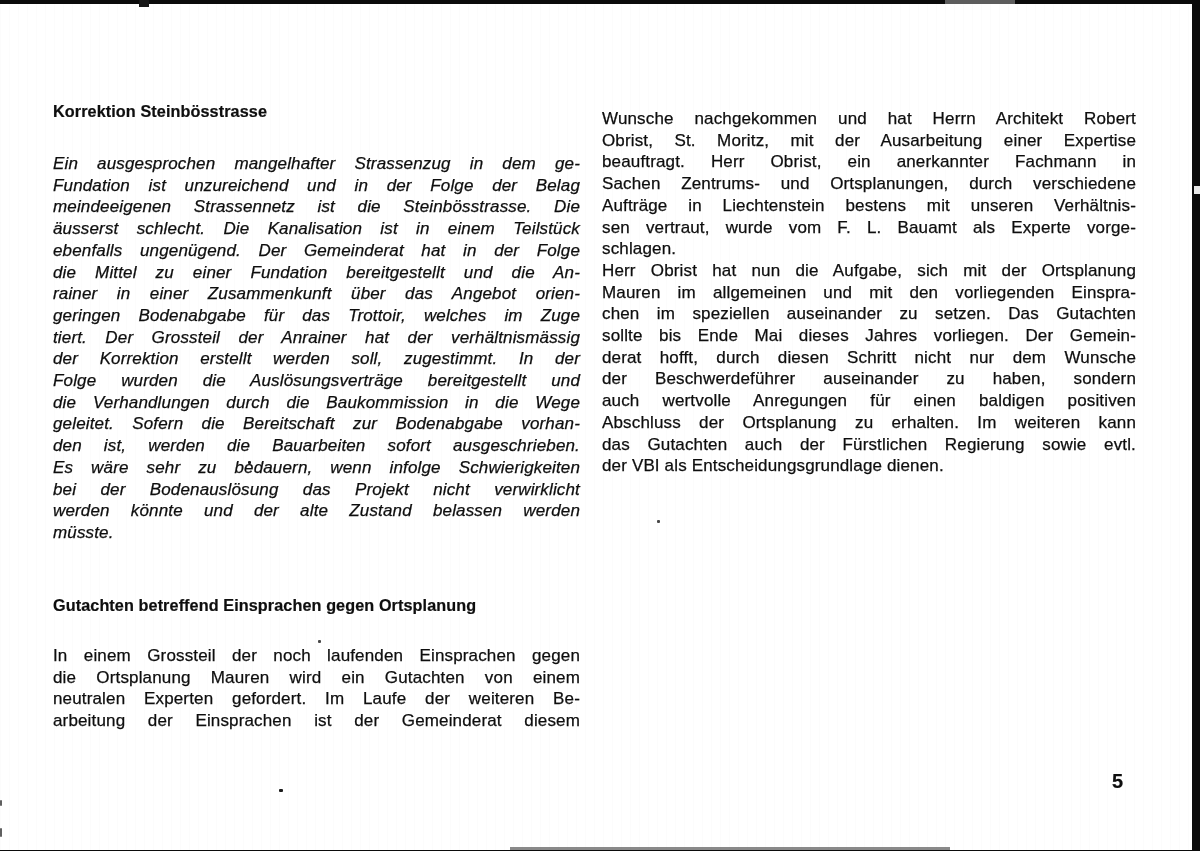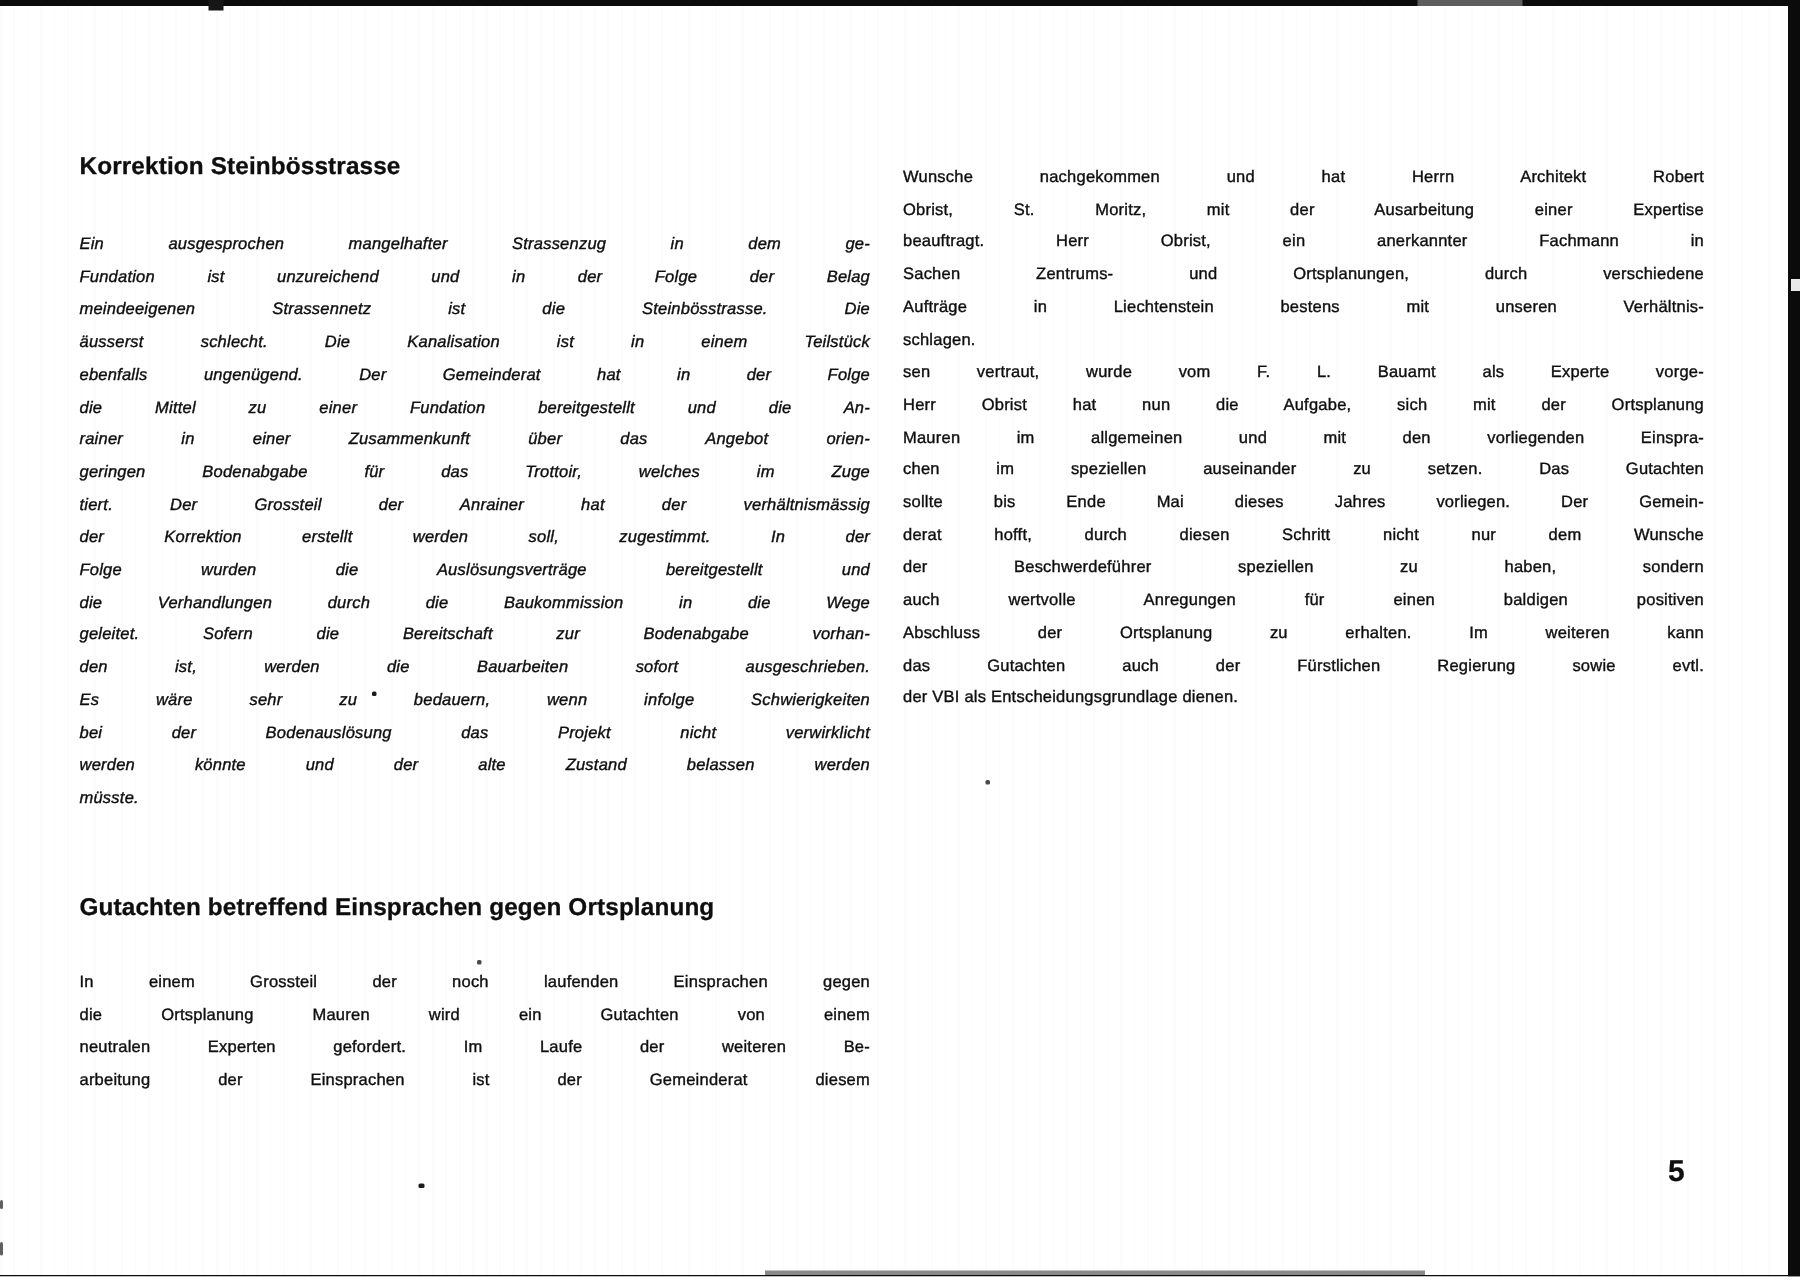--- a/index.html
+++ b/index.html
@@ -65,21 +65,21 @@
     margin: 0;
     font-size: 16.2px;
     font-weight: 700;
     line-height: 21.7px;
     letter-spacing: 0.1px;
     white-space: nowrap;
     -webkit-text-stroke: 0.2px #0e0e0e;
   }
   .para {
     position: absolute;
-    font-size: 11px;
+    font-size: 17px;
     line-height: 21.7px;
     letter-spacing: 0.15px;
     -webkit-text-stroke: 0.25px #0e0e0e;
   }
   .tline {
     text-align: justify;
     text-align-last: justify;
   }
   .tline.last {
     text-align-last: left;
@@ -154,30 +154,30 @@
       <div class="tline">arbeitung der Einsprachen ist der Gemeinderat diesem</div>
     </div>
 
   <div id="right-col">
     <div class="para">
         <div class="tline">Wunsche nachgekommen und hat Herrn Architekt Robert</div>
         <div class="tline">Obrist, St. Moritz, mit der Ausarbeitung einer Expertise</div>
         <div class="tline">beauftragt. Herr Obrist, ein anerkannter Fachmann in</div>
         <div class="tline">Sachen Zentrums- und Ortsplanungen, durch verschiedene</div>
         <div class="tline">Aufträge in Liechtenstein bestens mit unseren Verhältnis-</div>
+        <div class="tline">sen vertraut, wurde vom F. L. Bauamt als Experte vorge-</div>
         <div class="tline last">schlagen.</div>
-        <div class="tline">sen vertraut, wurde vom F. L. Bauamt als Experte vorge-</div>
       </div>
     <div class="para">
         <div class="tline">Herr Obrist hat nun die Aufgabe, sich mit der Ortsplanung</div>
         <div class="tline">Mauren im allgemeinen und mit den vorliegenden Einspra-</div>
         <div class="tline">chen im speziellen auseinander zu setzen. Das Gutachten</div>
         <div class="tline">sollte bis Ende Mai dieses Jahres vorliegen. Der Gemein-</div>
         <div class="tline">derat hofft, durch diesen Schritt nicht nur dem Wunsche</div>
-        <div class="tline">der Beschwerdeführer speziellen zu haben, sondern</div>
+        <div class="tline">der Beschwerdeführer auseinander zu haben, sondern</div>
         <div class="tline">auch wertvolle Anregungen für einen baldigen positiven</div>
         <div class="tline">Abschluss der Ortsplanung zu erhalten. Im weiteren kann</div>
         <div class="tline">das Gutachten auch der Fürstlichen Regierung sowie evtl.</div>
         <div class="tline last">der VBI als Entscheidungsgrundlage dienen.</div>
       </div>
   </div>
 
   <div class="page-number">5</div>
 
   <div class="speck speck-1"></div>

